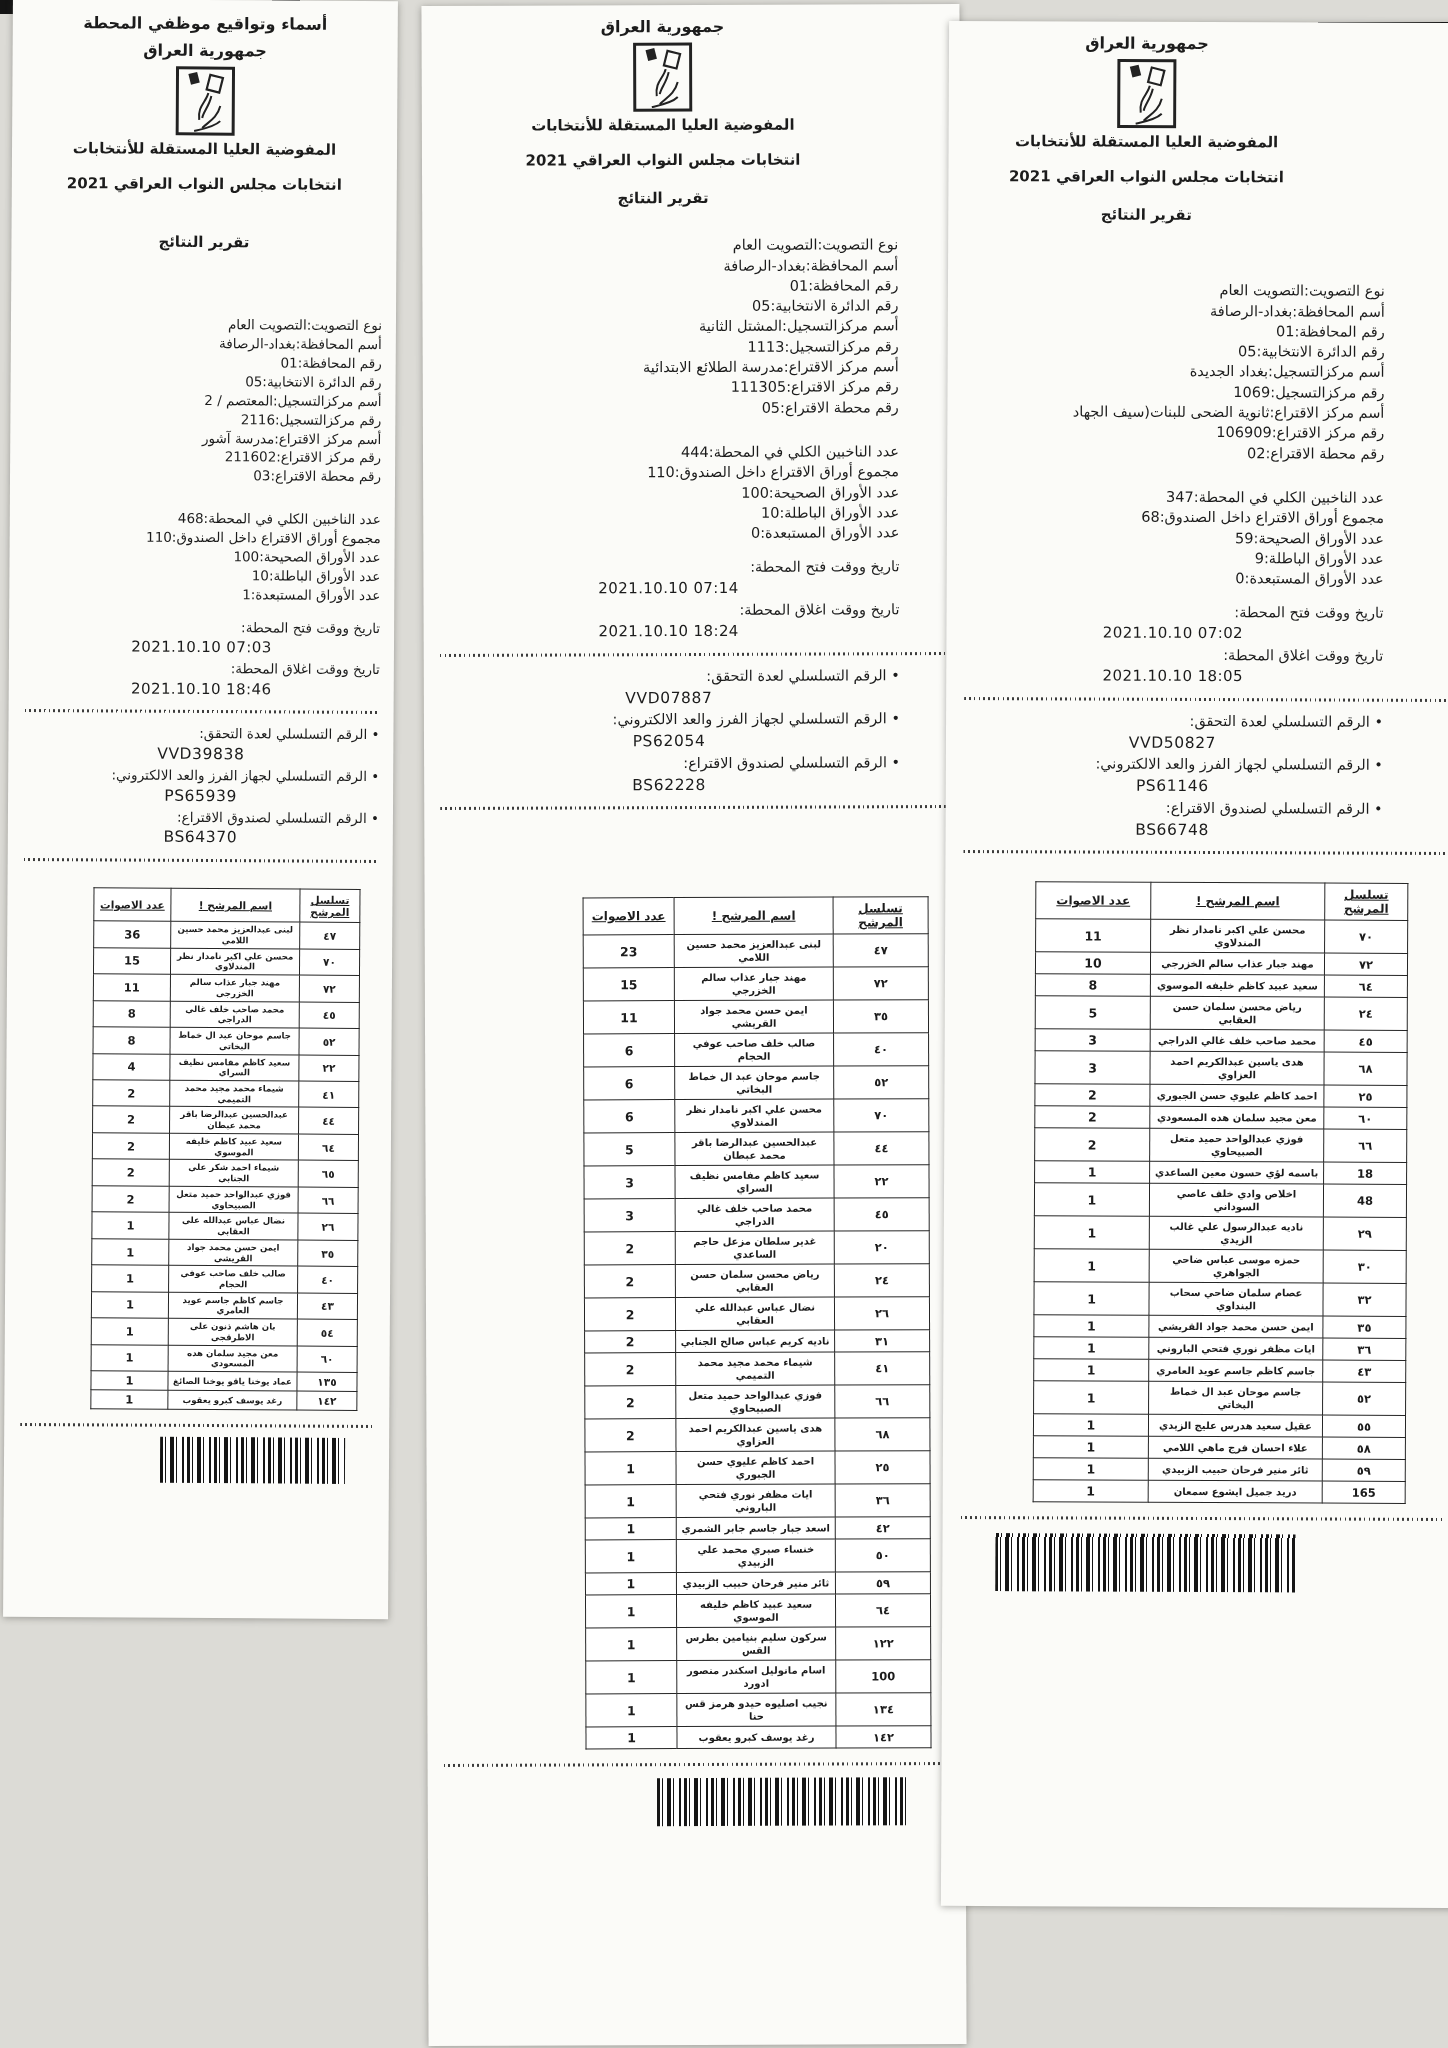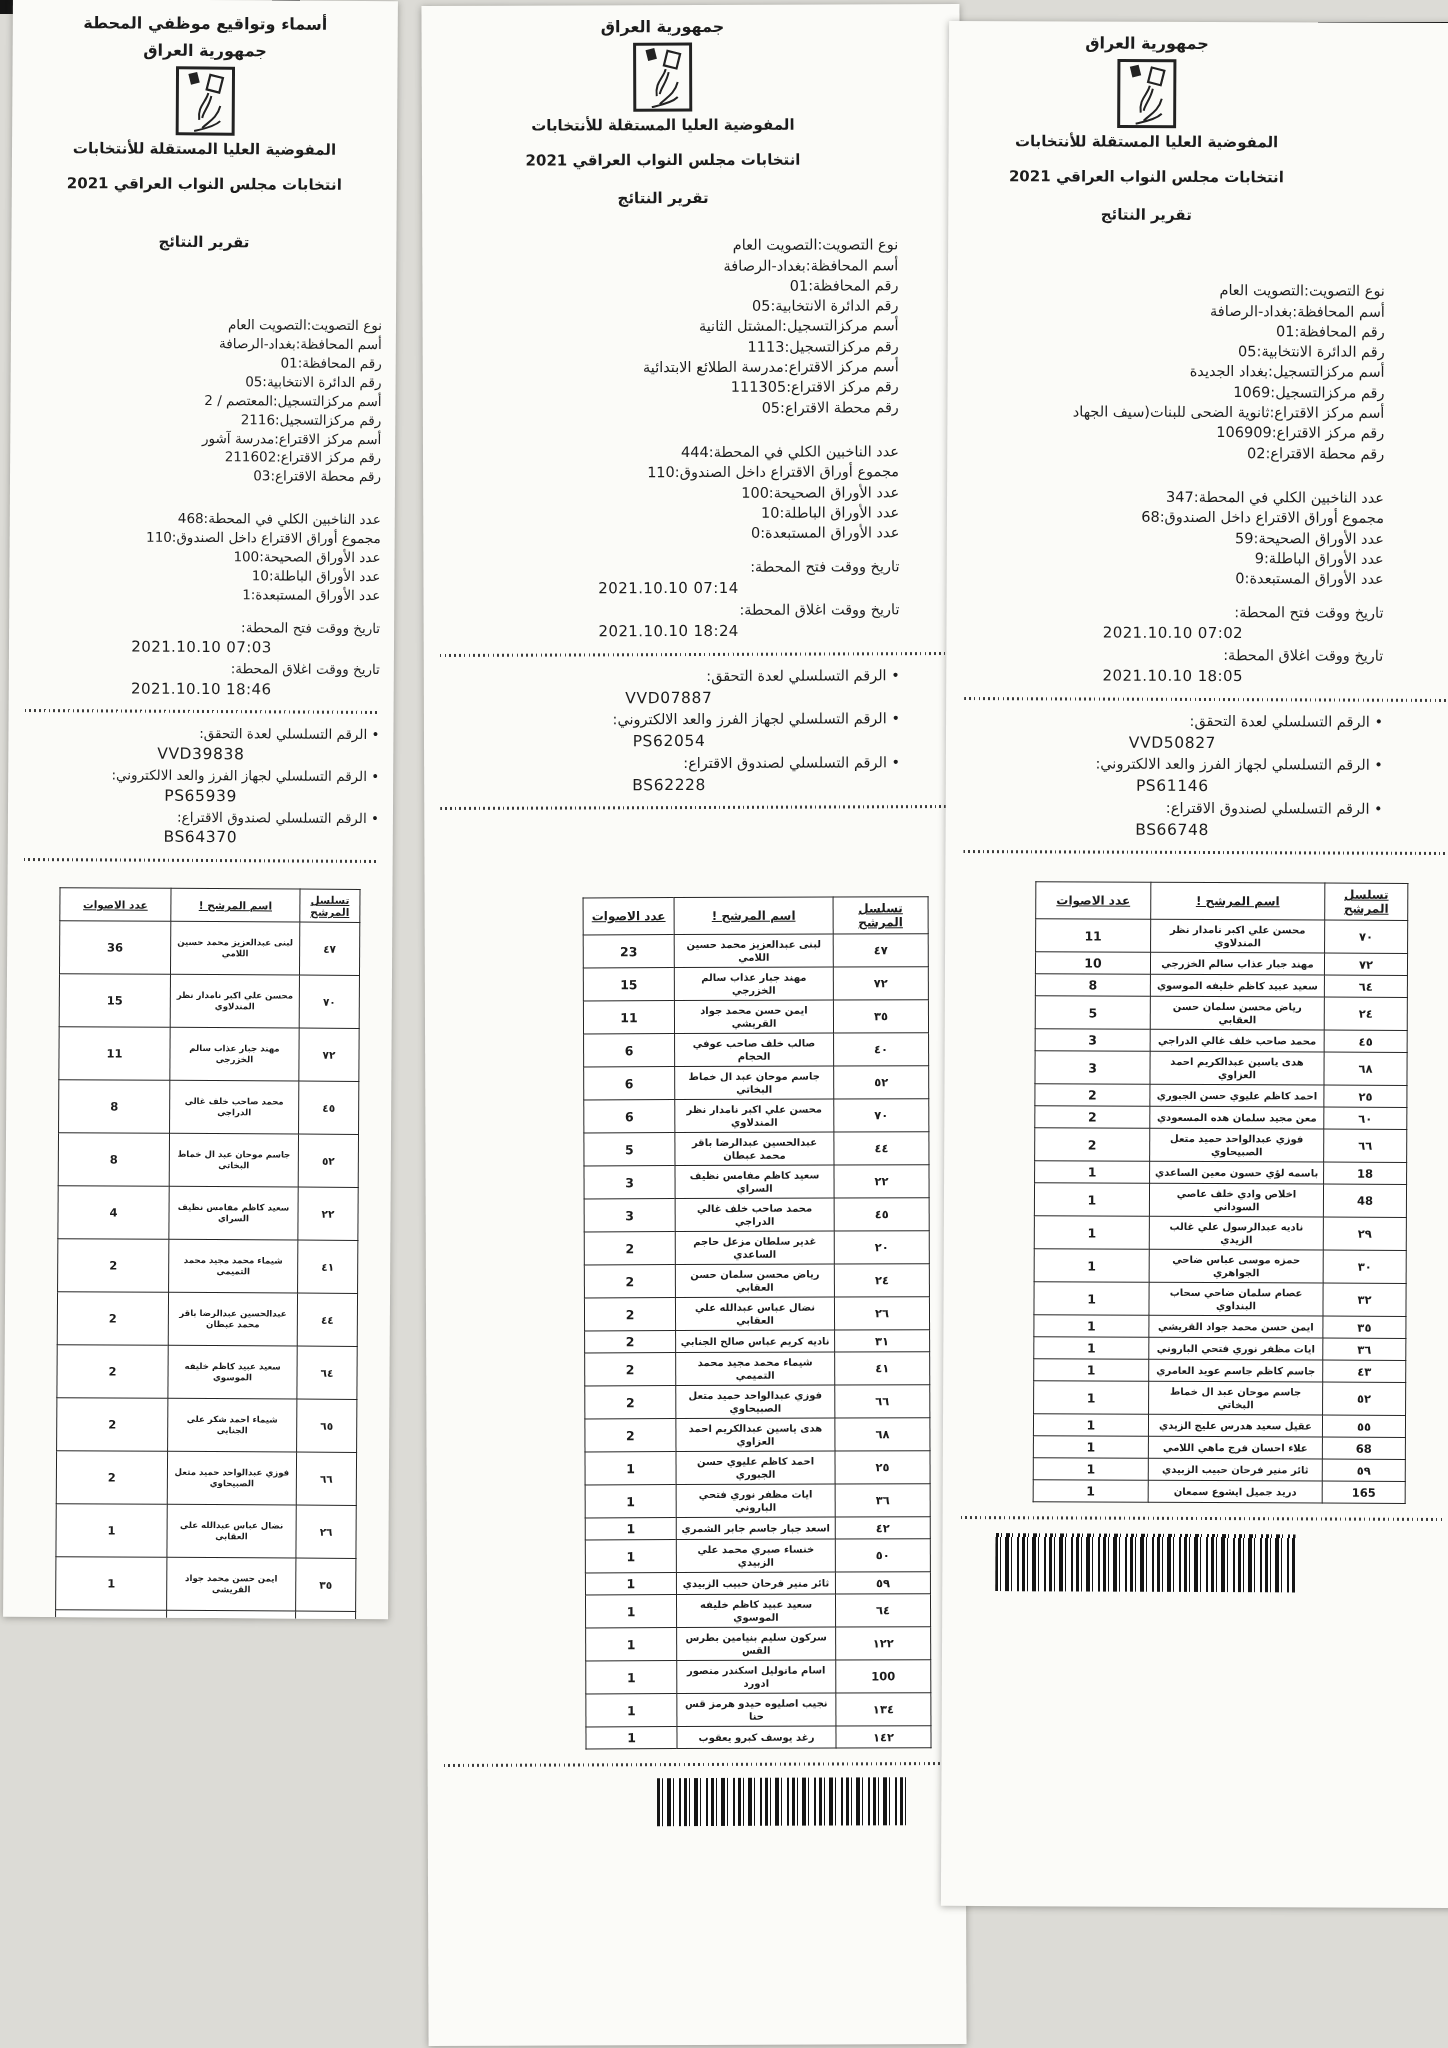--- a/index.html
+++ b/index.html
@@ -55,21 +55,21 @@
   .strip-right .ser-label,.strip-right .ser-value{padding-right:66px;}
   .ser-value{font-size:15.5px;text-align:center;direction:ltr;letter-spacing:.6px;line-height:1.4;}
 
   table.votes-table{border-collapse:collapse;background:#fff;}
   .votes-table th,.votes-table td{border:1.7px solid #262626;text-align:center;vertical-align:middle;}
   .votes-table th{text-decoration:underline;font-weight:bold;padding:4px 3px;}
   .strip-left .votes-table{margin:26px 18px 0 auto;}
   .strip-left .votes-table th{font-size:10.5px;}
   .strip-left .cell-serial{width:55px;font-size:10.5px;font-weight:bold;padding:2px;}
   .strip-left .cell-name{width:122px;font-size:8.6px;font-weight:bold;line-height:1.25;padding:2px 3px;}
-  .strip-left .cell-votes{width:72px;font-size:11.5px;font-weight:bold;padding:19px;}
+  .strip-left .cell-votes{width:72px;font-size:11.5px;font-weight:bold;padding:2px;}
   .strip-mid .votes-table{margin:88px 20px 0 auto;}
   .strip-mid .votes-table th{font-size:12px;}
   .strip-mid .cell-serial{width:88px;font-size:11.5px;font-weight:bold;padding:3px;}
   .strip-mid .cell-name{width:150px;font-size:10px;font-weight:bold;line-height:1.3;padding:3px 4px;}
   .strip-mid .cell-votes{width:84px;font-size:12.5px;font-weight:bold;padding:3px;}
   .strip-right .votes-table{margin:28px 40px 0 auto;}
   .strip-right .votes-table th{font-size:12px;}
   .strip-right .cell-serial{width:76px;font-size:11.5px;font-weight:bold;padding:3px;}
   .strip-right .cell-name{width:165px;font-size:10px;font-weight:bold;line-height:1.3;padding:3px 4px;}
   .strip-right .cell-votes{width:108px;font-size:12.5px;font-weight:bold;padding:3px;}
@@ -588,21 +588,21 @@
           <td class="cell-serial">٥٢</td>
           <td class="cell-name">جاسم موحان عبد ال خماط البخاتي</td>
           <td class="cell-votes">1</td>
         </tr>
         <tr>
           <td class="cell-serial">٥٥</td>
           <td class="cell-name">عقيل سعيد هدرس عليج الزيدي</td>
           <td class="cell-votes">1</td>
         </tr>
         <tr>
-          <td class="cell-serial">68</td>
+          <td class="cell-serial">٥٨</td>
           <td class="cell-name">علاء احسان فرج ماهي اللامي</td>
           <td class="cell-votes">1</td>
         </tr>
         <tr>
           <td class="cell-serial">٥٩</td>
           <td class="cell-name">ثائر منير فرحان حبيب الزبيدي</td>
           <td class="cell-votes">1</td>
         </tr>
         <tr>
           <td class="cell-serial">165</td>

